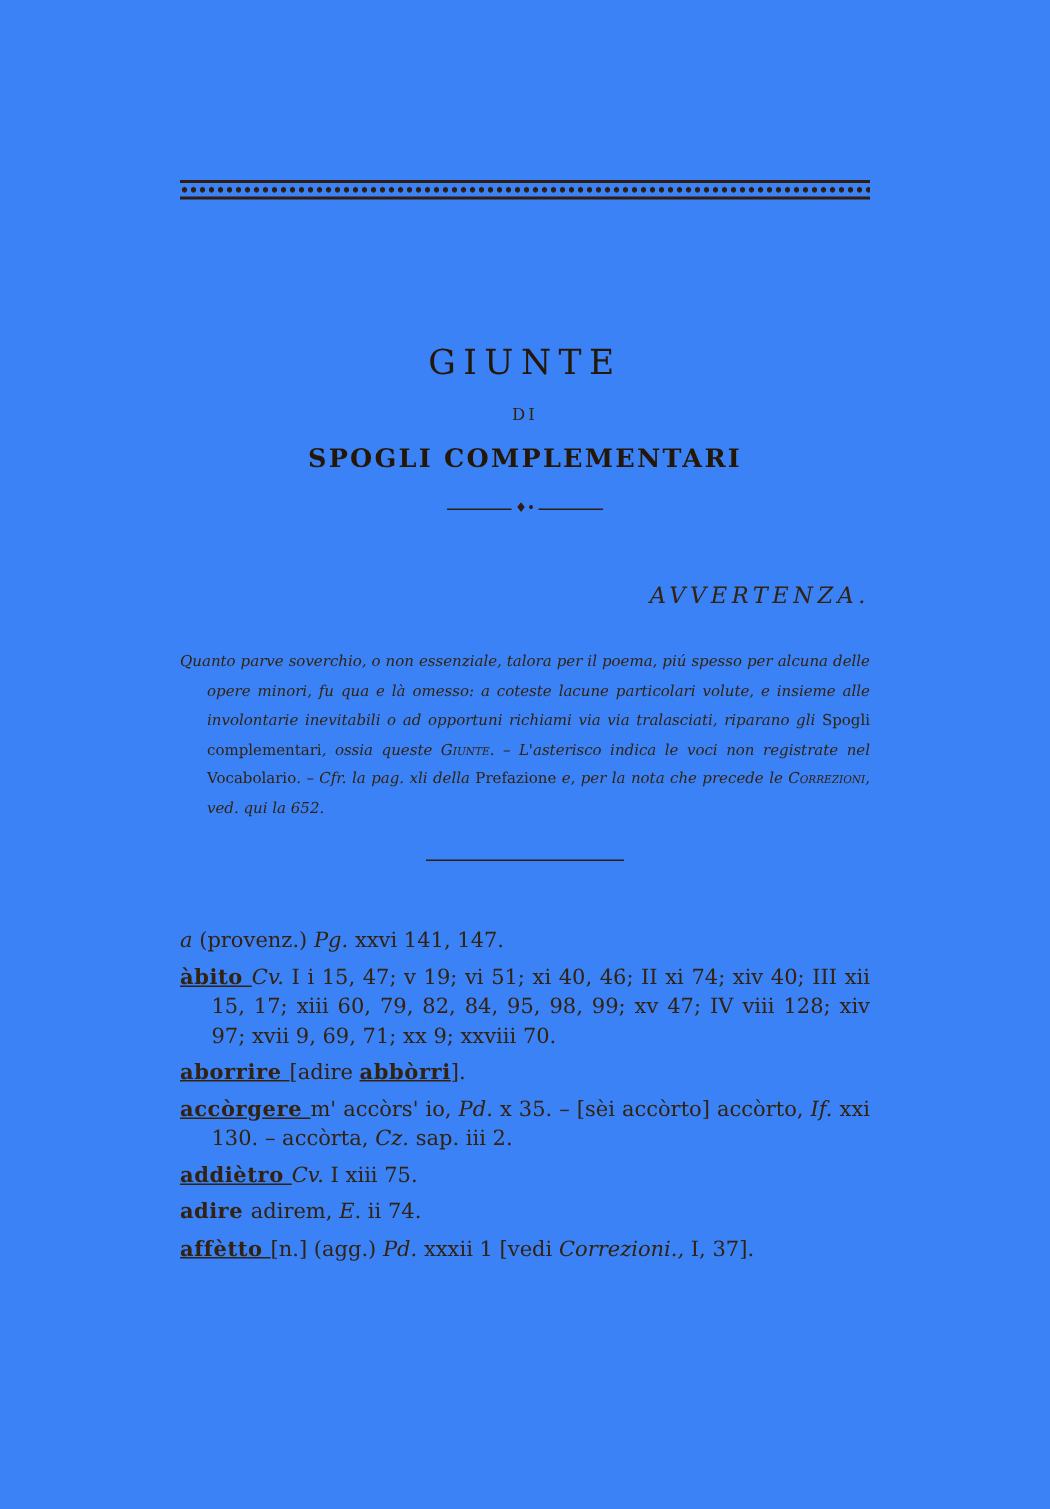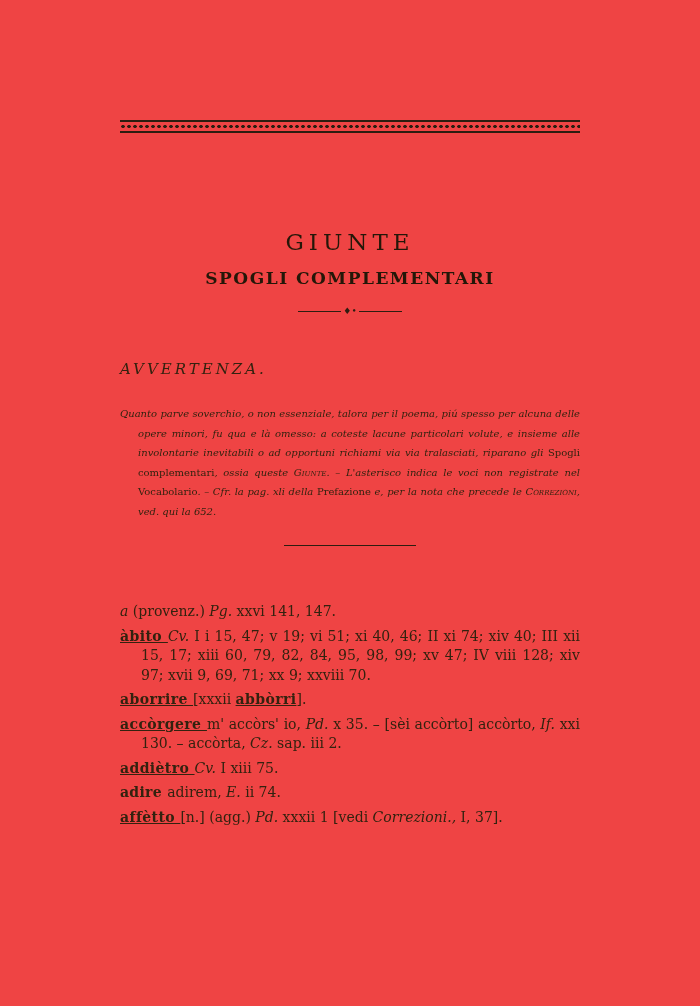--- a/index.html
+++ b/index.html
@@ -51,81 +51,82 @@
     display:flex;
     align-items:center;
     justify-content:center;
     width:104px;
     margin:19px auto 0;
   }
   .divider .ln{flex:1;height:1.5px;background:#2e1d10;}
   .divider .glyph{font-size:9px;padding:0 2px;line-height:1;color:#2e1d10;}
   .avv-heading{
     margin-top:44px;
-    text-align:left;
+    text-align:right;
     font-style:italic;
     font-size:15px;
     letter-spacing:3px;
   }
   .avv-par{
     margin:26px 0 0 0;
     font-size:10px;
     line-height:19.5px;
     text-align:justify;
     padding-left:18px;
     text-indent:-18px;
   }
   .rule{
     width:132px;
     height:1px;
     background:#2e1d10;
     margin:24px auto 0;
   }
-  .entries{margin-top:56px;}
+  .entries{margin-top:44px;}
   .entry{
     font-size:14px;
     line-height:19.5px;
     text-align:justify;
     padding-left:21px;
     text-indent:-21px;
     margin:0 0 5px 0;
   }
   .sg-r{font-style:normal;}
   .sg-i{font-style:italic;}
   .sg-b{font-weight:bold;font-style:normal;letter-spacing:0.4px;text-decoration:underline;}
   .sg-bi{font-weight:bold;letter-spacing:0.3px;}
   .sg-sc{font-style:italic;font-variant:small-caps;}
 </style>
 </head>
 <body>
 
-<div class="page" style="background: #ef4444; color: rgb(51, 34, 15);">
+<div class="page" style="background: #3b82f6; color: rgb(51, 34, 15);">
   <div class="content">
 
     <div class="ornament-band"></div>
 
     <h1 class="title">GIUNTE</h1>
+    <div class="di">DI</div>
     <h2 class="subtitle">SPOGLI COMPLEMENTARI</h2>
 
     <div class="divider">
       <span class="ln"></span>
       <span class="glyph">♦•</span>
       <span class="ln"></span>
     </div>
 
     <div class="avv-heading">AVVERTENZA.</div>
 
     <p class="avv-par"><span class="sg-i">Quanto parve soverchio, o non essenziale, talora per il poema, piú spesso per alcuna delle opere minori, fu qua e là omesso: a coteste lacune particolari volute, e insieme alle involontarie inevitabili o ad opportuni richiami via via tralasciati, riparano gli </span><span class="sg-r">Spogli complementari</span><span class="sg-i">, ossia queste </span><span class="sg-sc">Giunte</span><span class="sg-i">. – L'asterisco indica le voci non registrate nel </span><span class="sg-r">Vocabolario</span><span class="sg-i">. – Cfr. la pag. xli della </span><span class="sg-r">Prefazione</span><span class="sg-i"> e, per la nota che precede le </span><span class="sg-sc">Correzioni</span><span class="sg-i">, ved. qui la 652.</span></p>
 
     <div class="rule"></div>
 
     <div class="entries">
         <div class="entry"><span class="sg-i">a </span><span class="sg-r">(provenz.) </span><span class="sg-i">Pg. </span><span class="sg-r">xxvi 141, 147.</span></div>
         <div class="entry"><span class="sg-b">àbito </span><span class="sg-i">Cv. </span><span class="sg-r">I i 15, 47; v 19; vi 51; xi 40, 46; II xi 74; xiv 40; III xii 15, 17; xiii 60, 79, 82, 84, 95, 98, 99; xv 47; IV viii 128; xiv 97; xvii 9, 69, 71; xx 9; xxviii 70.</span></div>
-        <div class="entry"><span class="sg-b">aborrire </span><span class="sg-r">[xxxii </span><span class="sg-b">abbòrri</span><span class="sg-r">].</span></div>
+        <div class="entry"><span class="sg-b">aborrire </span><span class="sg-r">[adire </span><span class="sg-b">abbòrri</span><span class="sg-r">].</span></div>
         <div class="entry"><span class="sg-b">accòrgere </span><span class="sg-r">m' accòrs' io, </span><span class="sg-i">Pd. </span><span class="sg-r">x 35. – [sèi accòrto] accòrto, </span><span class="sg-i">If. </span><span class="sg-r">xxi 130. – accòrta, </span><span class="sg-i">Cz. </span><span class="sg-r">sap. iii 2.</span></div>
         <div class="entry"><span class="sg-b">addiètro </span><span class="sg-i">Cv. </span><span class="sg-r">I xiii 75.</span></div>
         <div class="entry"><span class="sg-bi">adire </span><span class="sg-r">adirem, </span><span class="sg-i">E. </span><span class="sg-r">ii 74.</span></div>
         <div class="entry"><span class="sg-b">affètto </span><span class="sg-r">[n.] (agg.) </span><span class="sg-i">Pd. </span><span class="sg-r">xxxii 1 [vedi </span><span class="sg-i">Correzioni., </span><span class="sg-r">I, 37].</span></div>
       </div>
 
   </div>
 </div>
 
 </body></html>

